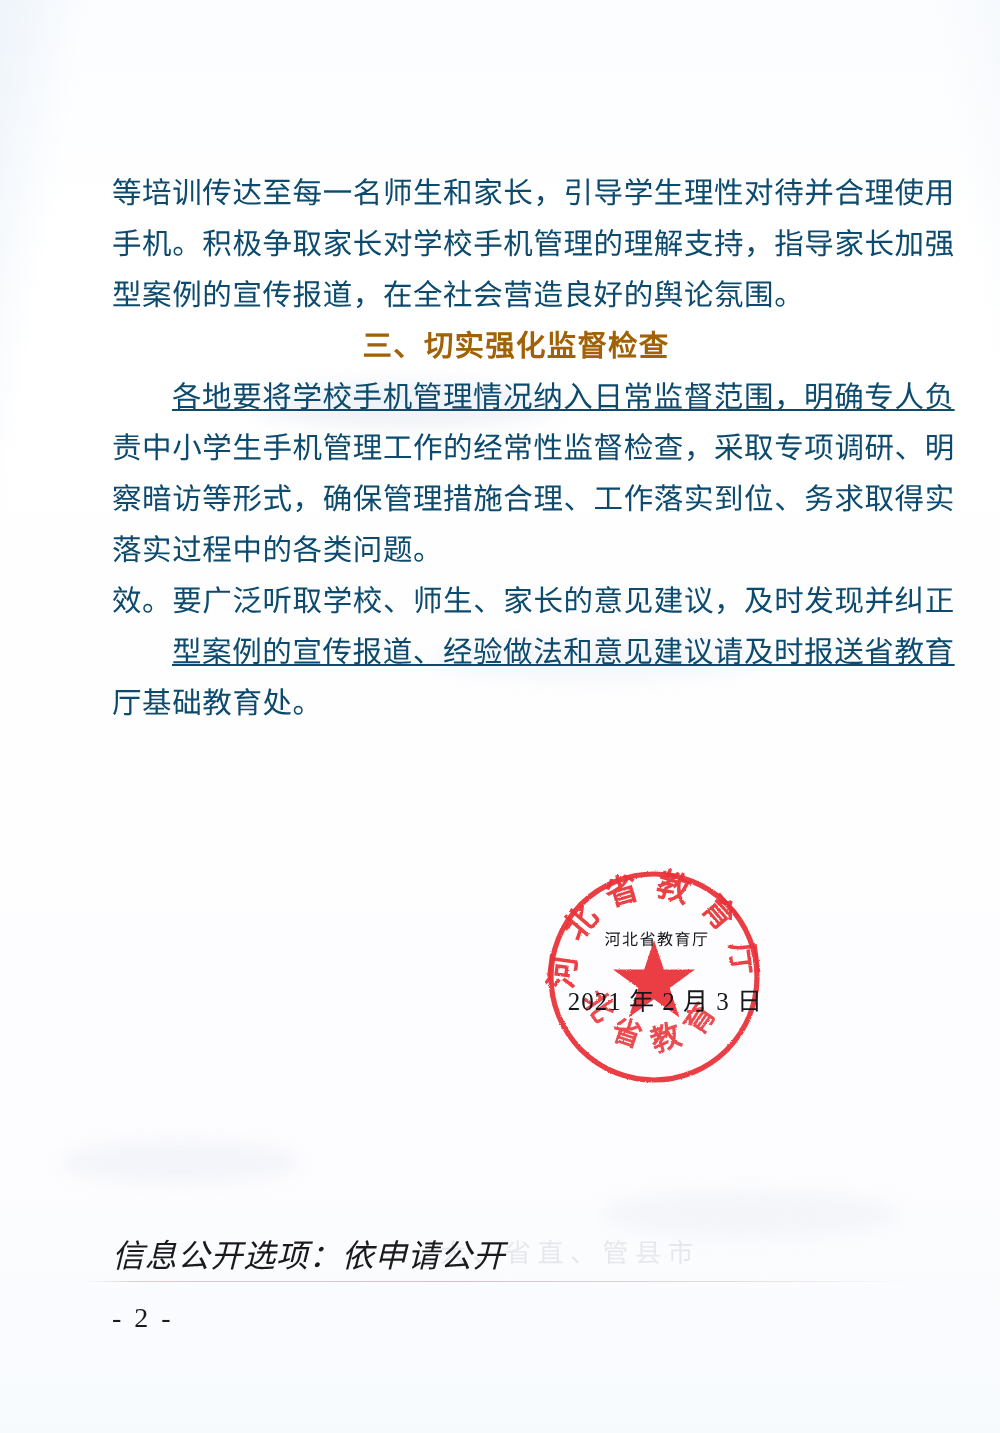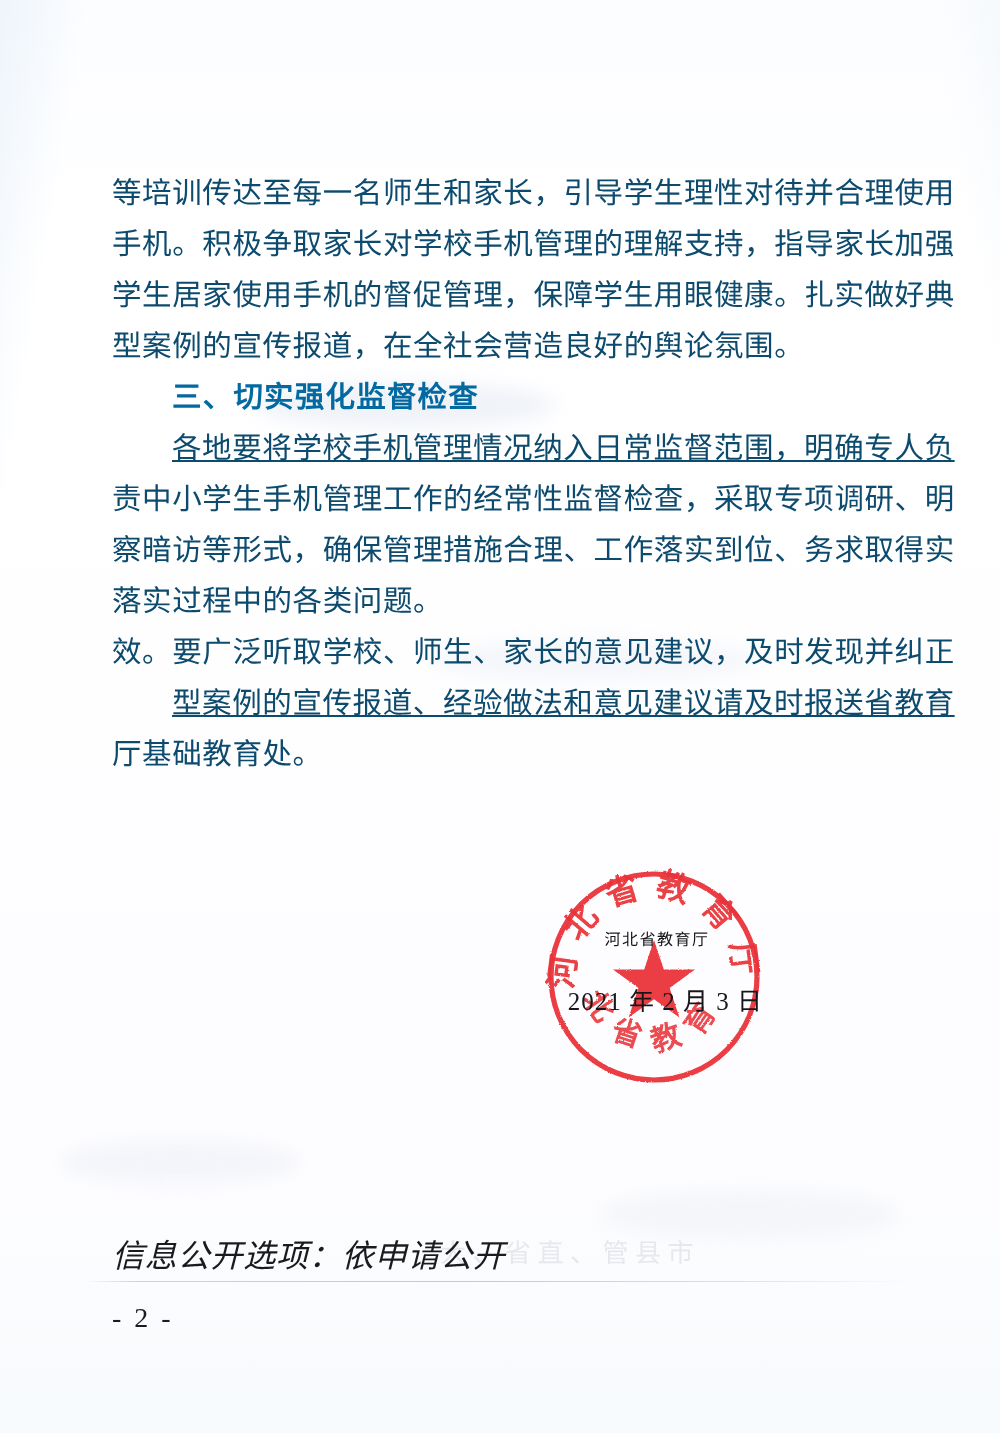--- a/index.html
+++ b/index.html
@@ -55,21 +55,22 @@
     font-family: "Liberation Serif", "DejaVu Serif", serif;
   }
   .line.indent {
     text-indent: 60px;
     text-decoration: underline;
   }
   .line.heading {
     font-weight: bold;
     text-indent: 60px;
     letter-spacing: 1.2px;
-    color: #0369a1;
+    color: #a16207;
+    text-align: center;
   }
 
   
   .seal-wrap {
     position: absolute;
     left: 545px;
     top: 868px;
     width: 218px;
     height: 218px;
   }
@@ -162,21 +163,20 @@
   <div class="scan-blotch" style="left:430px; top:640px; width:330px; height:40px; background:rgba(210,218,230,0.22);"></div>
   <div class="scan-blotch" style="left:60px; top:1140px; width:240px; height:44px; background:rgba(212,220,232,0.22);"></div>
   <div class="scan-blotch" style="left:600px; top:1190px; width:300px; height:48px; background:rgba(214,222,232,0.20);"></div>
 
   <div class="ghost" style="left:440px; top:1232px;">大 、 省 直 、 管 县 市</div>
 
   <div class="body-block">
 
     <div class="line">等培训传达至每一名师生和家长，引导学生理性对待并合理使用</div>
     <div class="line">手机。积极争取家长对学校手机管理的理解支持，指导家长加强</div>
-    <div class="line">学生居家使用手机的督促管理，保障学生用眼健康。扎实做好典</div>
     <div class="line">型案例的宣传报道，在全社会营造良好的舆论氛围。</div>
 
     <div class="line heading">三、切实强化监督检查</div>
 
     <div class="line indent">各地要将学校手机管理情况纳入日常监督范围，明确专人负</div>
     <div class="line">责中小学生手机管理工作的经常性监督检查，采取专项调研、明</div>
     <div class="line">察暗访等形式，确保管理措施合理、工作落实到位、务求取得实</div>
     <div class="line">落实过程中的各类问题。</div>
     <div class="line">效。要广泛听取学校、师生、家长的意见建议，及时发现并纠正</div>
 

